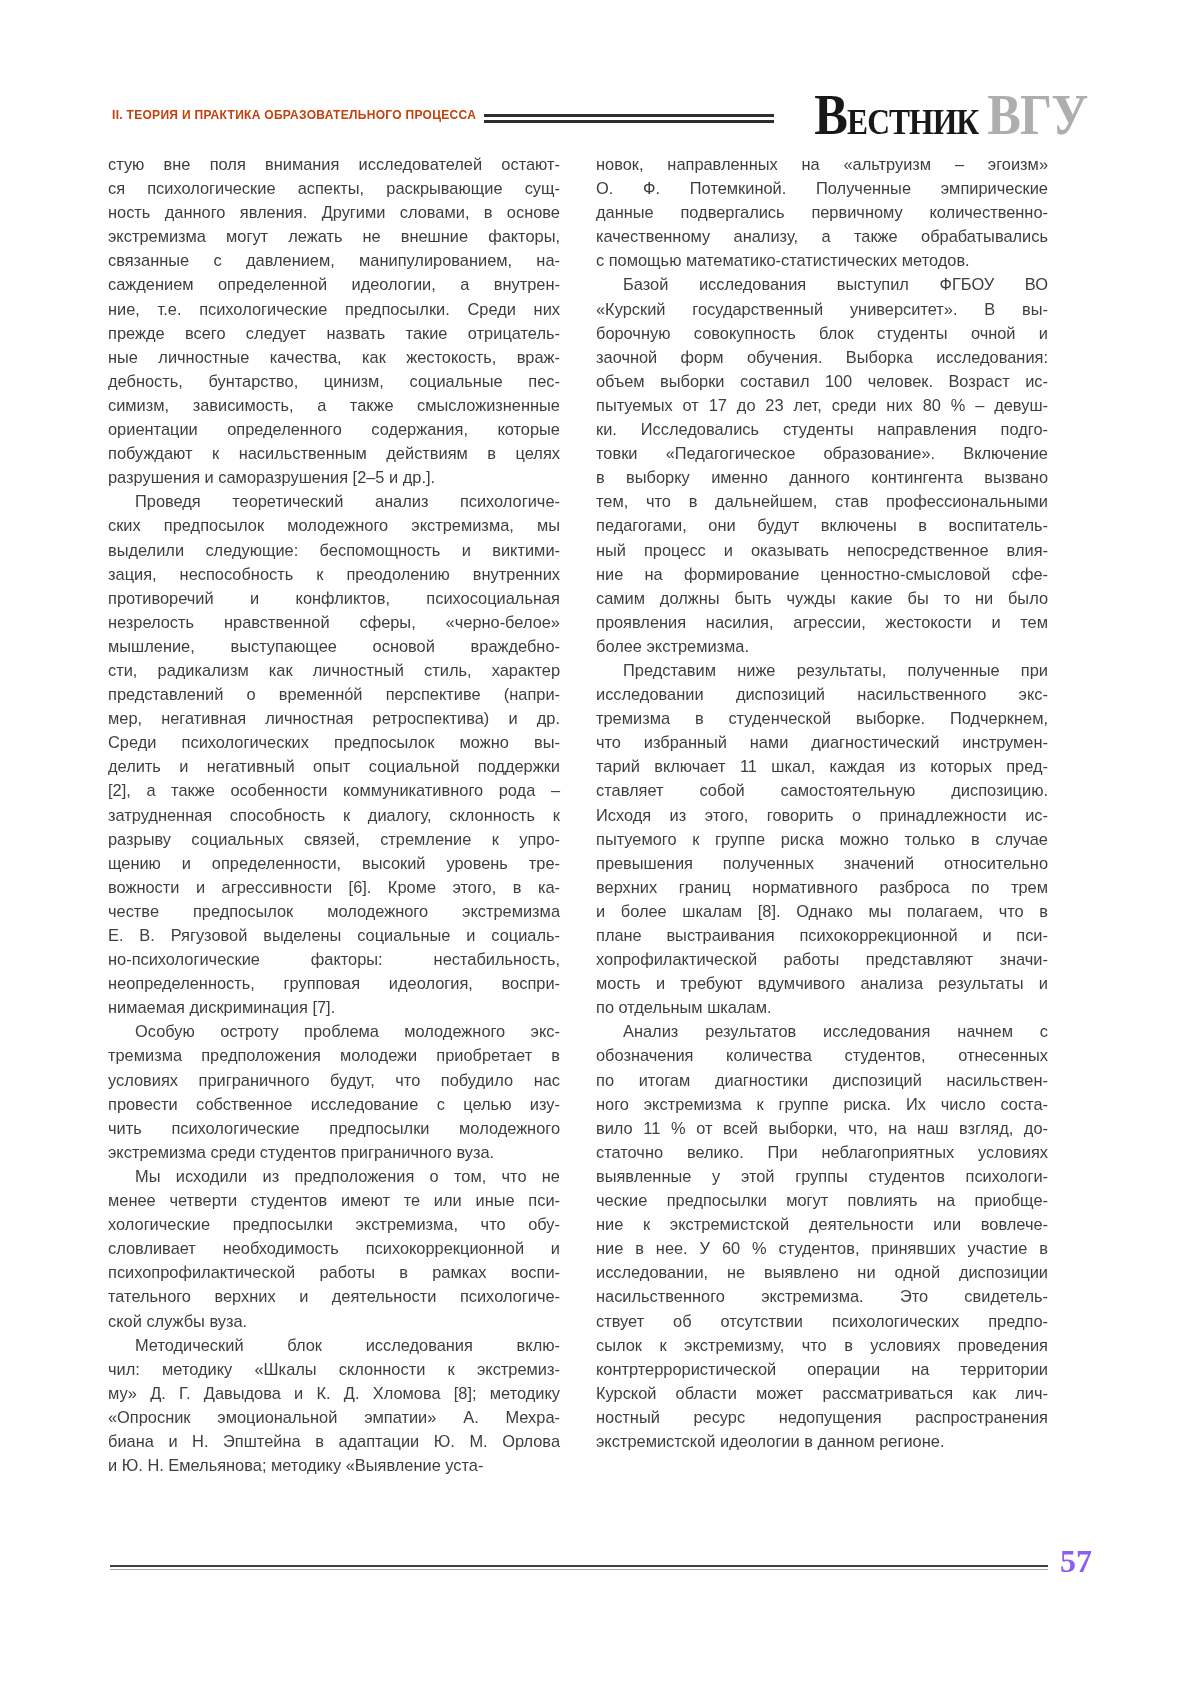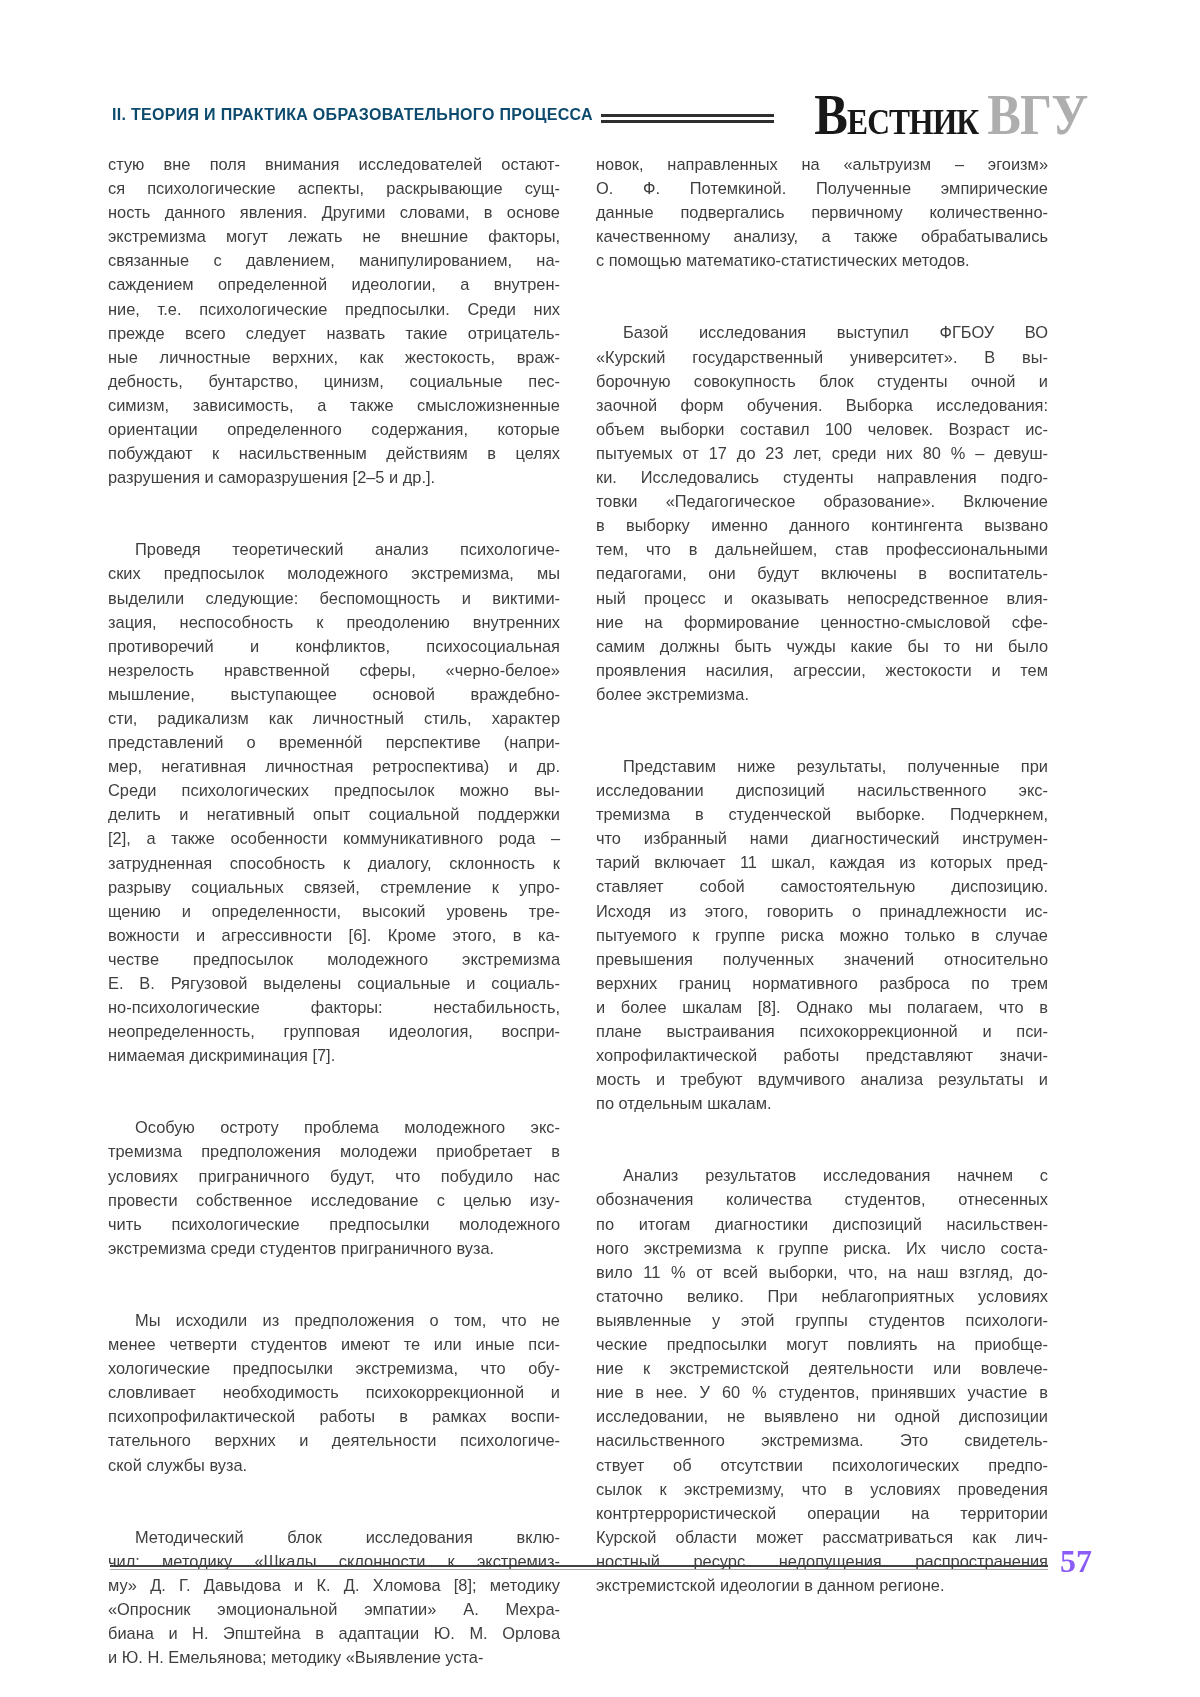--- a/index.html
+++ b/index.html
@@ -6,22 +6,22 @@
   .page {
     position:relative; width:1200px; height:1697px; background:#ffffff;
     overflow:hidden; font-family:"Liberation Sans", sans-serif;
   }
   
   .header-row {
     position:absolute; left:112px; top:90px; width:975px; height:50px;
     display:flex; align-items:center;
   }
   .section-title {
-    font-size:16px; font-weight:bold; letter-spacing:0.3px;
-    color:#0c4a6e; white-space:nowrap;
+    font-size:12px; font-weight:bold; letter-spacing:0.3px;
+    color:#c2410c; white-space:nowrap;
   }
   .header-rule {
     flex:1 1 auto; margin:6px 10px 0 8px; height:9px; box-sizing:border-box;
     border-top:3px solid #2e2e2e; border-bottom:3px solid #2e2e2e;
   }
   .logo {
     white-space:nowrap; font-family:"Liberation Serif", serif; font-weight:bold;
     line-height:1; letter-spacing:-1px; transform:scaleX(0.9);
     transform-origin:right center;
   }
@@ -33,21 +33,21 @@
   .columns {
     position:absolute; left:108px; top:152px; width:940px; display:flex;
   }
   .col { width:452px; }
   .col + .col { margin-left:36px; }
   .line {
     font-size:16.4px; line-height:24.1px; color:#3e3e3e;
     text-align:justify; text-align-last:justify;
   }
   .line.end { text-align-last:left; }
-  .line.ind { text-indent:27px;margin-top:48px; }
+  .line.ind { text-indent:27px; }
   
   .footer-rule {
     position:absolute; left:110px; top:1565px; width:938px; height:5px;
     box-sizing:border-box; border-top:2px solid #414141; border-bottom:1px solid #a8a8a8;
   }
   .page-number {
     position:absolute; left:1060px; top:1546px;
     font-family:"Liberation Serif", serif; font-weight:bold;
     font-size:32px; line-height:30px; color:#8b5cf6;
   }
@@ -68,21 +68,21 @@
   <div class="columns">
     <div class="col">
         <div class="line">стую вне поля внимания исследователей остают-</div>
         <div class="line">ся психологические аспекты, раскрывающие сущ-</div>
         <div class="line">ность данного явления. Другими словами, в основе</div>
         <div class="line">экстремизма могут лежать не внешние факторы,</div>
         <div class="line">связанные с давлением, манипулированием, на-</div>
         <div class="line">саждением определенной идеологии, а внутрен-</div>
         <div class="line">ние, т.е. психологические предпосылки. Среди них</div>
         <div class="line">прежде всего следует назвать такие отрицатель-</div>
-        <div class="line">ные личностные верхних, как жестокость, враж-</div>
+        <div class="line">ные личностные качества, как жестокость, враж-</div>
         <div class="line">дебность, бунтарство, цинизм, социальные пес-</div>
         <div class="line">симизм, зависимость, а также смысложизненные</div>
         <div class="line">ориентации определенного содержания, которые</div>
         <div class="line">побуждают к насильственным действиям в целях</div>
         <div class="line end">разрушения и саморазрушения [2–5 и др.].</div>
         <div class="line ind">Проведя теоретический анализ психологиче-</div>
         <div class="line">ских предпосылок молодежного экстремизма, мы</div>
         <div class="line">выделили следующие: беспомощность и виктими-</div>
         <div class="line">зация, неспособность к преодолению внутренних</div>
         <div class="line">противоречий и конфликтов, психосоциальная</div>

